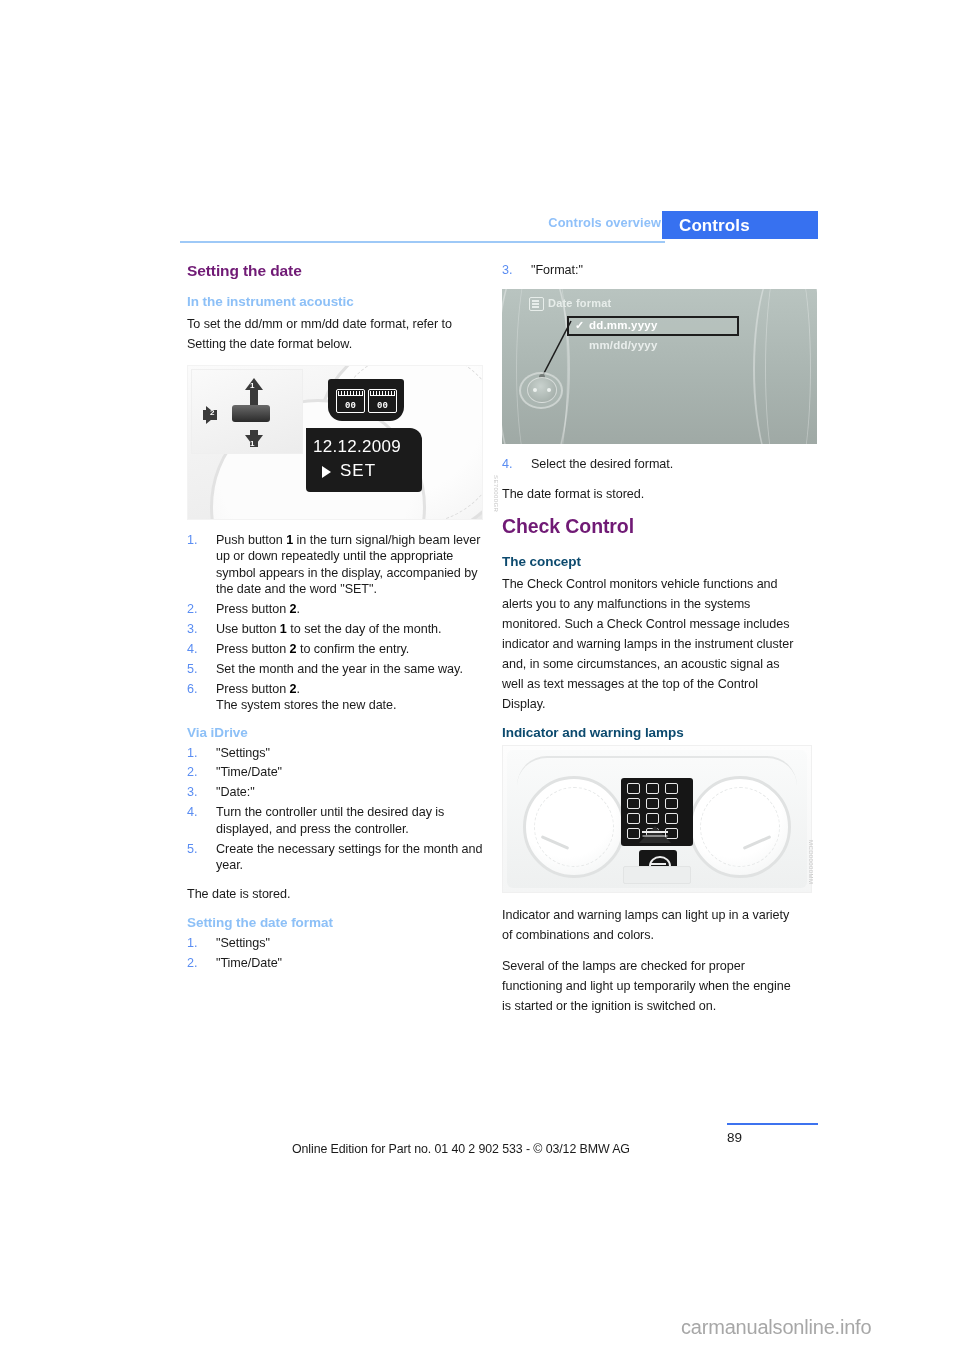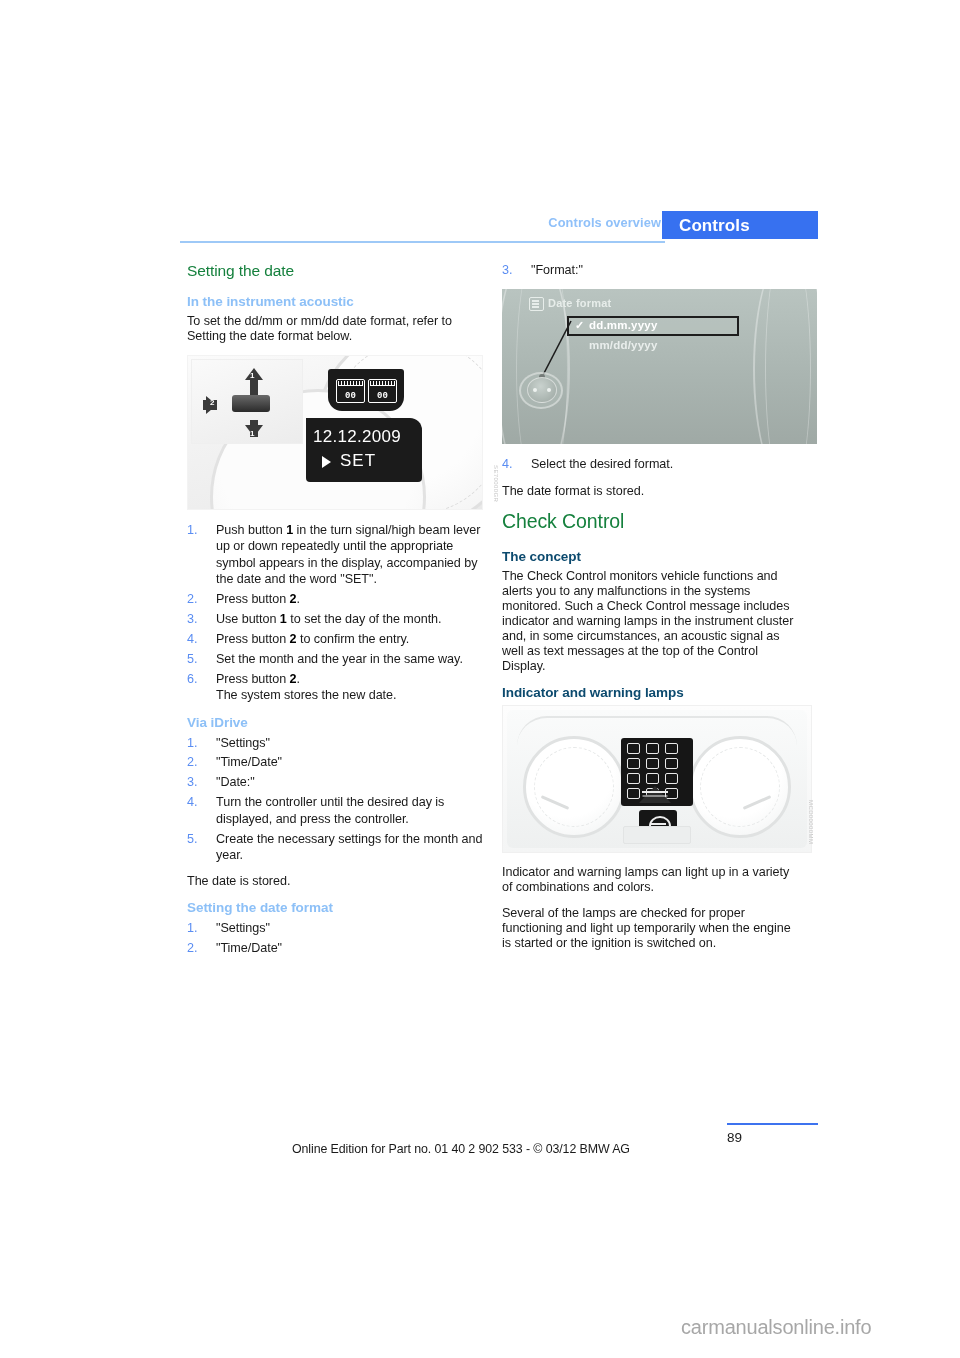--- a/index.html
+++ b/index.html
@@ -72,42 +72,42 @@
     position: absolute;
     width: 296px;
     top: 262px;
   }
   .col-left  { left: 187px; }
   .col-right { left: 502px; }
 
   
   h1.sec {
     font-size: 15.5px;
-    font-weight: normal;
-    color: #15803d;
+    font-weight: bold;
+    color: #701a75;
     margin: 0 0 14px 0;
     letter-spacing: -0.1px;
   }
   h1.sec.big {
     font-size: 19.5px;
     margin: 0 0 16px 0;
   }
   h2.sub {
     font-size: 13.5px;
     font-weight: bold;
     color: #8dc0f7;
     margin: 0 0 5px 0;
     letter-spacing: -0.05px;
   }
   h2.sub.dark {
     color: #0c4a6e;
   }
   p.body {
     font-size: 12.6px;
-    line-height: 15px;
+    line-height: 20px;
     color: #1a1a1a;
     margin: 0 0 11px 0;
     letter-spacing: -0.05px;
   }
   p.body:last-child { margin-bottom: 0; }
 
   ol.steps {
     list-style: none;
     margin: 0 0 11px 0;
     padding: 0;

